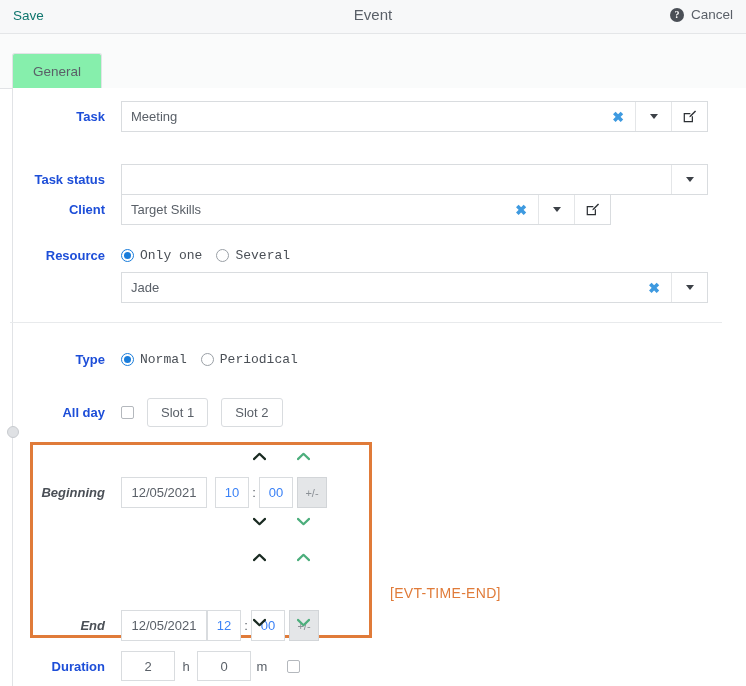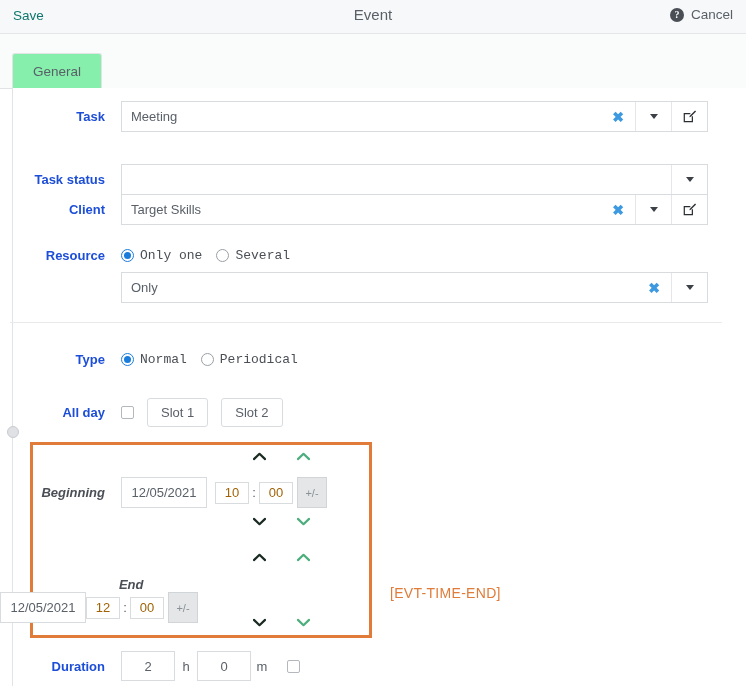--- a/index.html
+++ b/index.html
@@ -266,26 +266,26 @@
   }
   .dateinput {
     width: 86px; height: 31px;
     border: 1px solid #d9dcdf;
     background: #fff;
     box-sizing: border-box;
     display: flex; align-items: center; justify-content: center;
     font-size: 13px; color: #5a6068;
   }
   .numinput {
-    width: 34px; height: 22px;
+    width: 34px; height: 31px;
     border: 1px solid #d9dcdf;
     background: #fff;
     box-sizing: border-box;
     display: flex; align-items: center; justify-content: center;
-    font-size: 13px; color: #a16207;
+    font-size: 13px; color: #3b82f6;
   }
   .colon { width: 10px; text-align: center; font-size: 13px; color: #5a6068; }
   .plusminus {
     width: 30px; height: 31px;
     border: 1px solid #d2d5d8;
     background: #e4e6e8;
     box-sizing: border-box;
     display: flex; align-items: center; justify-content: center;
     font-size: 11px; color: #8b9096;
     cursor: pointer;
@@ -351,21 +351,21 @@
   <div class="field" style="width:587px;">
     <div class="txt"></div>
     <div class="seg">
       <span class="caret"></span>
     </div>
   </div>
 </div>
 
 <div class="row" style="left:0px; top:194px;">
   <div class="lbl">Client</div>
-  <div class="field" style="width:587px;">
+  <div class="field" style="width:490px;">
     <div class="txt">Target Skills</div>
     <div class="clear-x">✖</div>
     <div class="seg">
       <span class="caret"></span>
     </div>
     <div class="seg">
       <svg class="edit-ico" width="15" height="15" viewBox="0 0 16 16">
         <path d="M1.8 4.2h7.1v1.3H3.1v7.3h7.3V7.6h1.3v6.5H1.8z" fill="#2b2f33"></path>
         <path d="M13.9 1.6l1.1 1.1-5.6 5.6-1.6.5.5-1.6z" fill="#2b2f33"></path>
       </svg>
@@ -383,21 +383,21 @@
     <div class="radio-item">
       <span class="radio"></span>
       <span class="radio-lbl">Several</span>
     </div>
   </div>
 </div>
 
 <div class="row" style="left:0px; top:272px;">
   <div class="lbl"></div>
   <div class="field" style="width:587px;">
-    <div class="txt">Only</div>
+    <div class="txt">Jade</div>
     <div class="clear-x">✖</div>
     <div class="seg">
       <span class="caret"></span>
     </div>
   </div>
 </div>
 
 <div class="divider" style="top:322px;"></div>
 
 <div class="row" style="left:0px; top:352px;">
@@ -463,21 +463,21 @@
   <svg class="chev" viewBox="0 0 14 9">
     <path d="M1 7.3L7 1.6l6 5.7" stroke="#1a2b22" stroke-width="2.4" fill="none" stroke-linecap="round" stroke-linejoin="round"></path>
   </svg>
 </div>
 <div class="spin" style="left:297px; top:553px;">
   <svg class="chev" viewBox="0 0 14 9">
     <path d="M1 7.3L7 1.6l6 5.7" stroke="#4cae7c" stroke-width="2.4" fill="none" stroke-linecap="round" stroke-linejoin="round"></path>
   </svg>
 </div>
 
-<div class="dtrow" style="left:0px; top:577px;flex-direction:column;">
+<div class="dtrow" style="left:0px; top:610px;">
   <div class="dt-lbl">End</div>
   <div style="display:flex; align-items:center;">
     <div class="dateinput">12/05/2021</div>
     <div class="numinput" style="">12</div>
     <div class="colon">:</div>
     <div class="numinput">00</div>
     <div class="plusminus">+/-</div>
   </div>
 </div>
 

